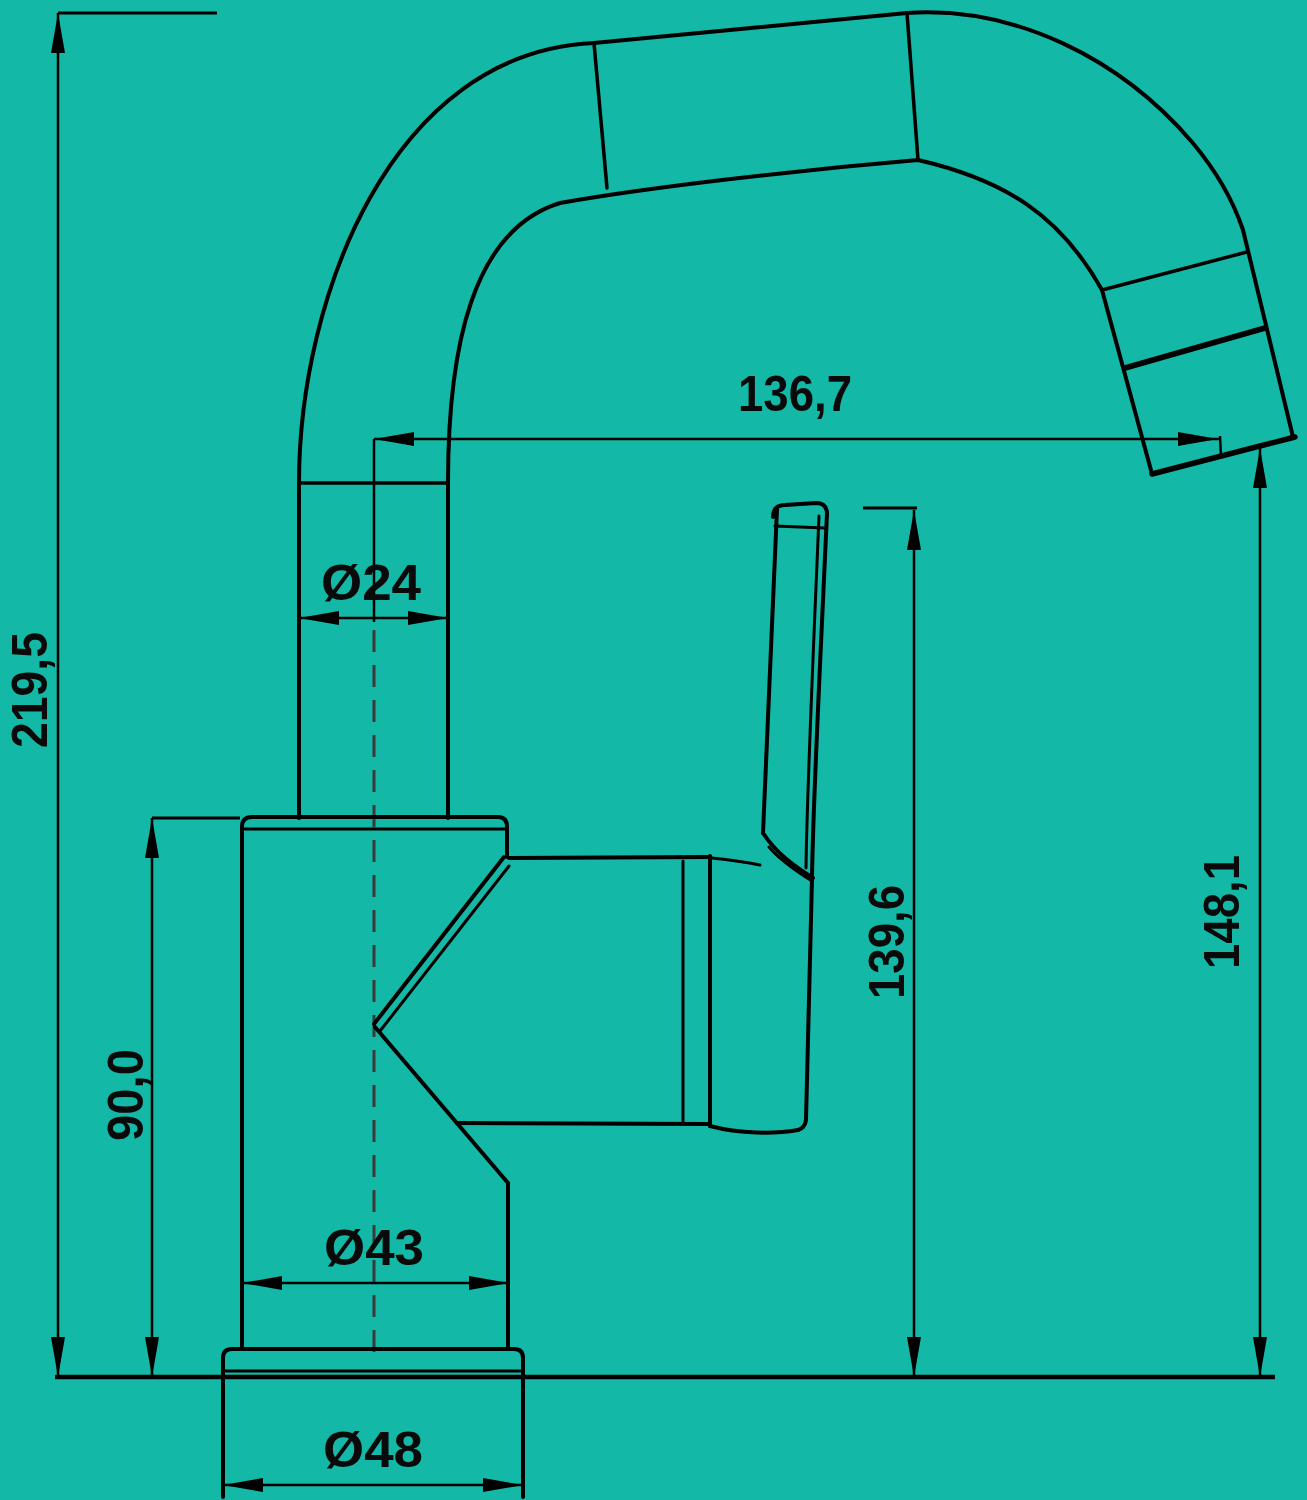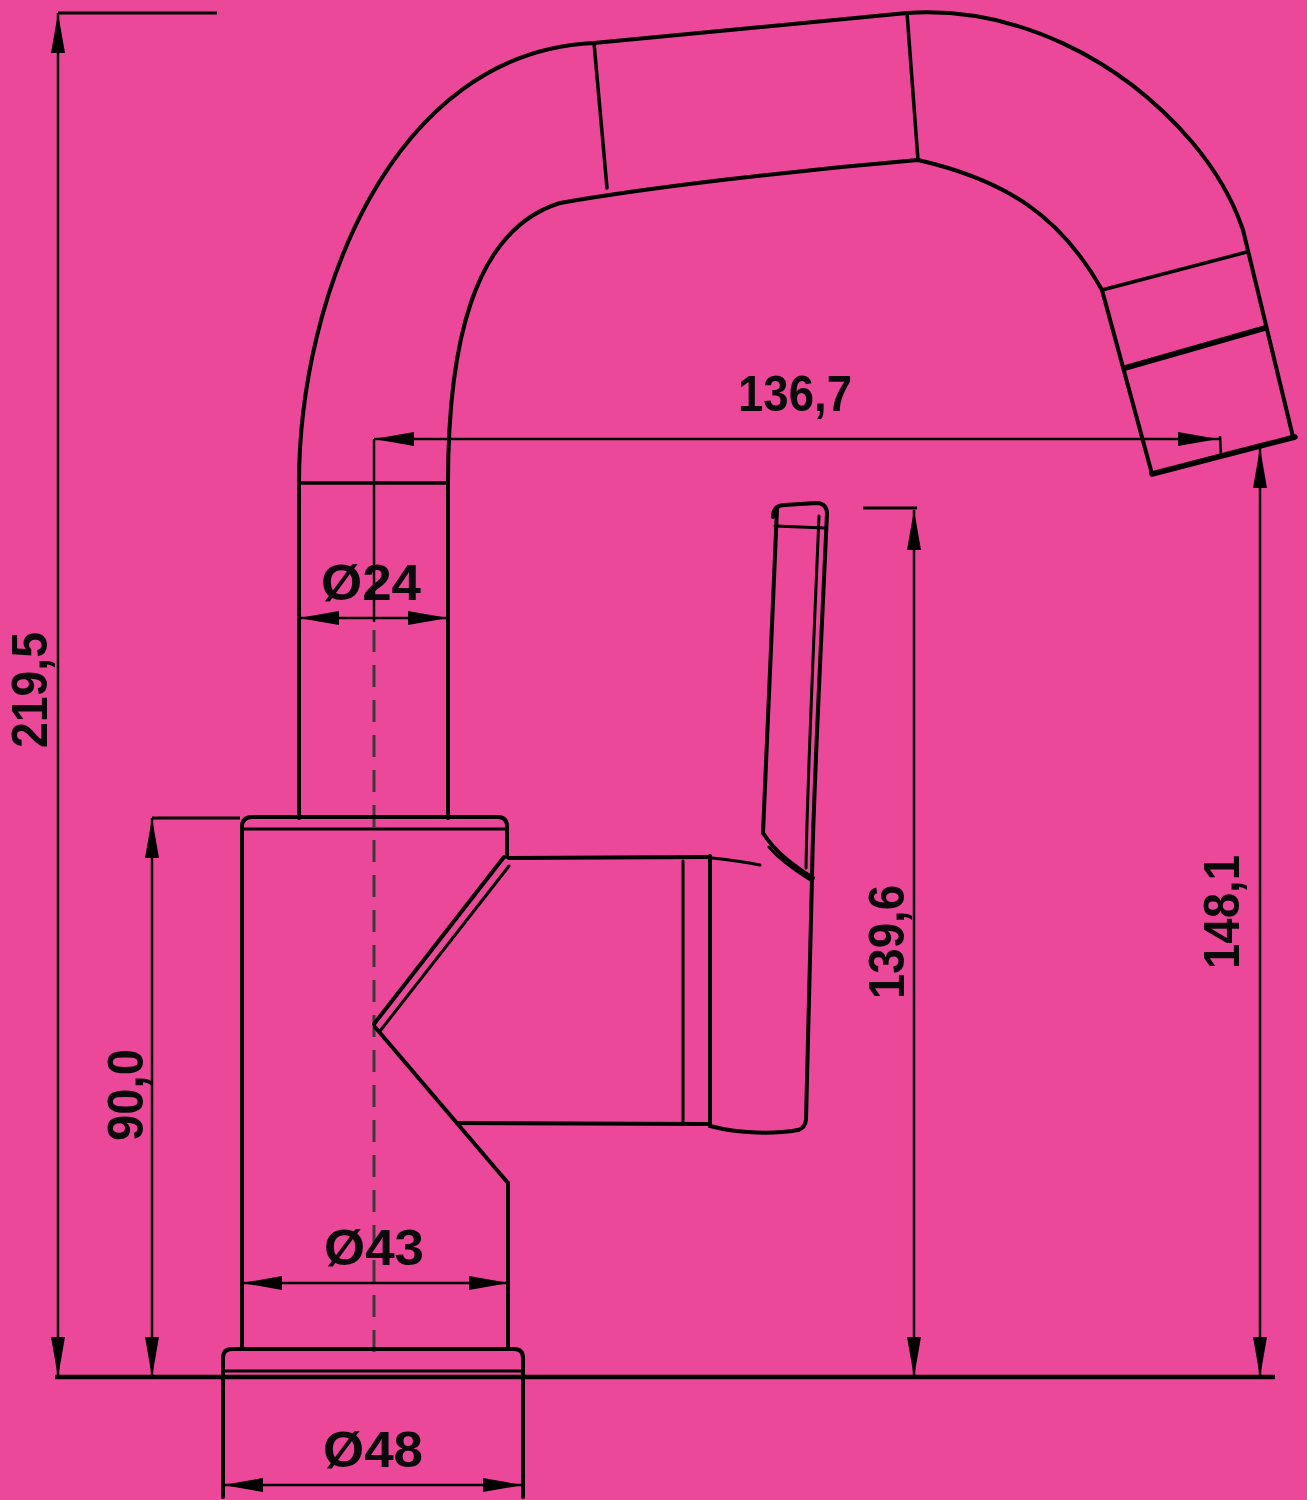--- a/index.html
+++ b/index.html
@@ -1,17 +1,17 @@
 <!DOCTYPE html>
 <html><head>
 <meta charset="utf-8">
 <style>
   html,body{margin:0;padding:0;background:#e8e8e8;}
   .page{
-    width:1307px;height:1500px;margin:0 auto;background:#ec4899;
+    width:1307px;height:1500px;margin:0 auto;background:#14b8a6;
     position:relative;font-family:"Liberation Sans", sans-serif;
   }
   svg{display:block;}
   .outline{stroke:#000;fill:none;stroke-width:4;stroke-linecap:round;stroke-linejoin:round;}
   .outline-thin{stroke:#000;fill:none;stroke-width:3;stroke-linecap:round;stroke-linejoin:round;}
   .outline-bold{stroke:#000;fill:none;stroke-width:5.5;stroke-linecap:round;stroke-linejoin:round;}
   .seam{stroke:#000;fill:none;stroke-width:3.5;stroke-linecap:round;}
   .dimline{stroke:#000;fill:none;stroke-width:2.5;}
   .extline{stroke:#000;fill:none;stroke-width:3;}
   .deck{stroke:#000;fill:none;stroke-width:4.5;}

